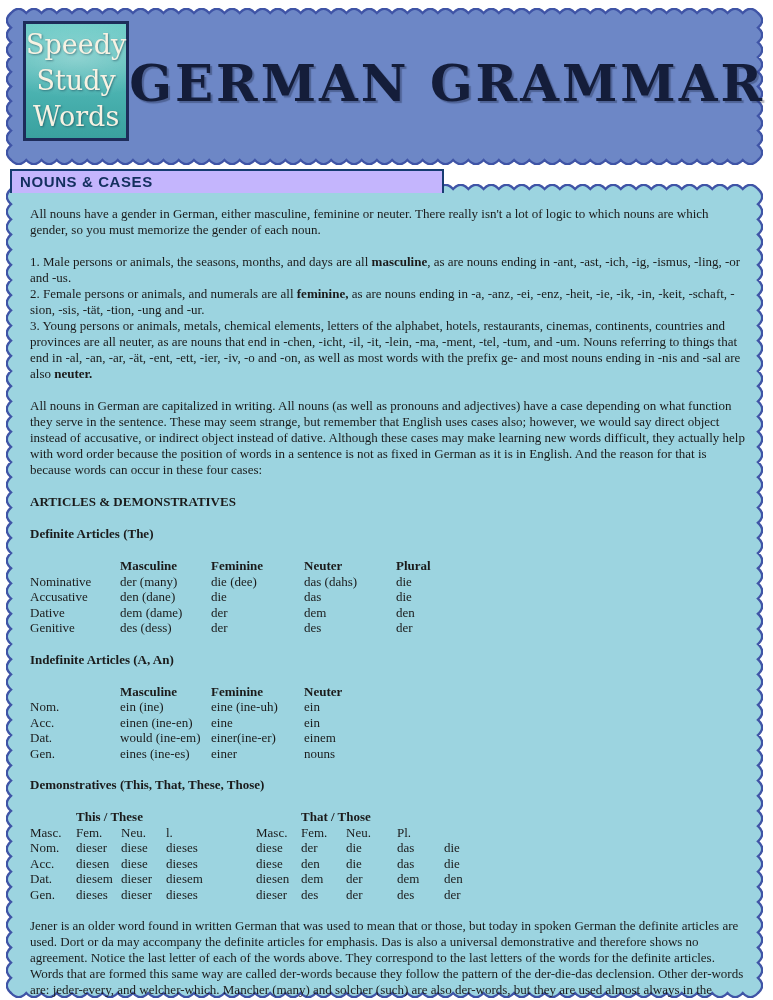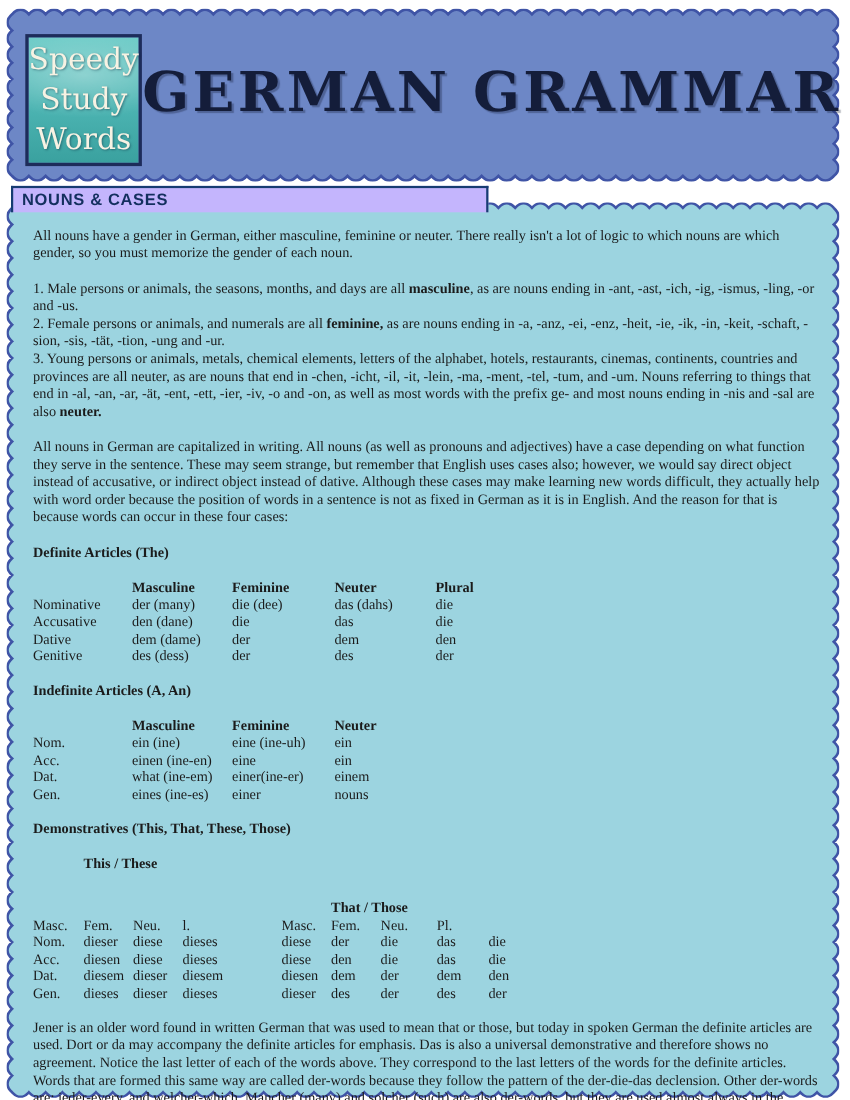--- a/index.html
+++ b/index.html
@@ -1,21 +1,21 @@
 <!DOCTYPE html>
 <html><head>
 <meta charset="utf-8">
 <style>
   html,body{margin:0;padding:0;background:#ffffff;}
   .sheet{position:relative;width:773px;height:1000px;background:#ffffff;overflow:hidden;
          font-family:"Liberation Serif",serif;}
   svg.wave{position:absolute;left:0;top:0;}
   .panel-head{position:absolute;left:6px;top:8px;width:757px;height:157px;}
   .head-content{position:absolute;left:0;top:0;right:0;bottom:0;display:flex;}
-  .logo{margin:23px 0 0 17px;width:127px;height:114px;border:3px solid #1d2c5a;
+  .logo{margin:13px 0 0 17px;width:127px;height:114px;border:3px solid #1d2c5a;
         background:radial-gradient(ellipse 160% 55% at 50% 30%, rgba(255,255,255,0.30), rgba(255,255,255,0) 62%),
                    linear-gradient(180deg,#6fccc8 0%,#4cb4b2 55%,#3aa19f 100%);
         display:flex;flex-direction:column;justify-content:center;align-items:center;}
   .logo-line{font-family:"DejaVu Serif",serif;font-size:27px;line-height:36px;color:#f7f2e3;
              text-shadow:1px 1px 2px rgba(15,40,60,0.45);}
   .title{flex:1;text-align:center;margin-top:46px;font-family:"DejaVu Serif",serif;font-weight:bold;
          font-size:50px;letter-spacing:3px;color:#141d3a;text-shadow:2px 2px 1px rgba(10,15,40,0.30);
          white-space:nowrap;}
   .section-bar{position:absolute;left:10px;top:169px;width:434px;height:24px;background:#c4b5fd;
          border:2px solid #173c72;border-bottom:none;box-sizing:border-box;display:flex;align-items:center;z-index:3;}
@@ -27,21 +27,21 @@
   .rules{margin:0 0 16px;font-family:Liberation Serif, serif;}
   .heading{font-weight:bold;margin:16px 0;}
   .sub{font-weight:bold;margin:12px 0 16px;}
   .tbl{margin:0 0 16px;}
   .def-row{display:grid;grid-template-columns:90px 91px 93px 92px 1fr;line-height:15.5px;}
   .indef-row{display:grid;grid-template-columns:90px 91px 93px 1fr;line-height:15.5px;}
   .dem-row{display:grid;grid-template-columns:46px 45px 45px 90px 45px 45px 51px 47px 1fr;line-height:15.5px;}
   .hdr{font-weight:bold;}
   .cell{white-space:nowrap;}
   .dem-g1{grid-column:2;white-space:nowrap;font-weight:bold;}
-  .dem-g2{grid-column:6;white-space:nowrap;font-weight:bold;margin-top:40px;}
+  .dem-g2{grid-column:6;white-space:nowrap;font-weight:bold;}
 </style>
 </head>
 <body>
 
 <div class="sheet">
 
   <div class="panel-head">
     <svg class="wave" width="757" height="157" viewBox="0 0 757 157">
       <path fill="#6d87c6" stroke="#3f54a6" stroke-width="2.4" d="M5 5q7.622448979591836 -8.4 15.244897959183673 0q7.622448979591836 -8.4 15.244897959183673 0q7.622448979591836 -8.4 15.244897959183673 0q7.622448979591836 -8.4 15.244897959183673 0q7.622448979591836 -8.4 15.244897959183673 0q7.622448979591836 -8.4 15.244897959183673 0q7.622448979591836 -8.4 15.244897959183673 0q7.622448979591836 -8.4 15.244897959183673 0q7.622448979591836 -8.4 15.244897959183673 0q7.622448979591836 -8.4 15.244897959183673 0q7.622448979591836 -8.4 15.244897959183673 0q7.622448979591836 -8.4 15.244897959183673 0q7.622448979591836 -8.4 15.244897959183673 0q7.622448979591836 -8.4 15.244897959183673 0q7.622448979591836 -8.4 15.244897959183673 0q7.622448979591836 -8.4 15.244897959183673 0q7.622448979591836 -8.4 15.244897959183673 0q7.622448979591836 -8.4 15.244897959183673 0q7.622448979591836 -8.4 15.244897959183673 0q7.622448979591836 -8.4 15.244897959183673 0q7.622448979591836 -8.4 15.244897959183673 0q7.622448979591836 -8.4 15.244897959183673 0q7.622448979591836 -8.4 15.244897959183673 0q7.622448979591836 -8.4 15.244897959183673 0q7.622448979591836 -8.4 15.244897959183673 0q7.622448979591836 -8.4 15.244897959183673 0q7.622448979591836 -8.4 15.244897959183673 0q7.622448979591836 -8.4 15.244897959183673 0q7.622448979591836 -8.4 15.244897959183673 0q7.622448979591836 -8.4 15.244897959183673 0q7.622448979591836 -8.4 15.244897959183673 0q7.622448979591836 -8.4 15.244897959183673 0q7.622448979591836 -8.4 15.244897959183673 0q7.622448979591836 -8.4 15.244897959183673 0q7.622448979591836 -8.4 15.244897959183673 0q7.622448979591836 -8.4 15.244897959183673 0q7.622448979591836 -8.4 15.244897959183673 0q7.622448979591836 -8.4 15.244897959183673 0q7.622448979591836 -8.4 15.244897959183673 0q7.622448979591836 -8.4 15.244897959183673 0q7.622448979591836 -8.4 15.244897959183673 0q7.622448979591836 -8.4 15.244897959183673 0q7.622448979591836 -8.4 15.244897959183673 0q7.622448979591836 -8.4 15.244897959183673 0q7.622448979591836 -8.4 15.244897959183673 0q7.622448979591836 -8.4 15.244897959183673 0q7.622448979591836 -8.4 15.244897959183673 0q7.622448979591836 -8.4 15.244897959183673 0q7.622448979591836 -8.4 15.244897959183673 0q8.4 7.35 0 14.7q8.4 7.35 0 14.7q8.4 7.35 0 14.7q8.4 7.35 0 14.7q8.4 7.35 0 14.7q8.4 7.35 0 14.7q8.4 7.35 0 14.7q8.4 7.35 0 14.7q8.4 7.35 0 14.7q8.4 7.35 0 14.7q-7.622448979591836 8.4 -15.244897959183673 0q-7.622448979591836 8.4 -15.244897959183673 0q-7.622448979591836 8.4 -15.244897959183673 0q-7.622448979591836 8.4 -15.244897959183673 0q-7.622448979591836 8.4 -15.244897959183673 0q-7.622448979591836 8.4 -15.244897959183673 0q-7.622448979591836 8.4 -15.244897959183673 0q-7.622448979591836 8.4 -15.244897959183673 0q-7.622448979591836 8.4 -15.244897959183673 0q-7.622448979591836 8.4 -15.244897959183673 0q-7.622448979591836 8.4 -15.244897959183673 0q-7.622448979591836 8.4 -15.244897959183673 0q-7.622448979591836 8.4 -15.244897959183673 0q-7.622448979591836 8.4 -15.244897959183673 0q-7.622448979591836 8.4 -15.244897959183673 0q-7.622448979591836 8.4 -15.244897959183673 0q-7.622448979591836 8.4 -15.244897959183673 0q-7.622448979591836 8.4 -15.244897959183673 0q-7.622448979591836 8.4 -15.244897959183673 0q-7.622448979591836 8.4 -15.244897959183673 0q-7.622448979591836 8.4 -15.244897959183673 0q-7.622448979591836 8.4 -15.244897959183673 0q-7.622448979591836 8.4 -15.244897959183673 0q-7.622448979591836 8.4 -15.244897959183673 0q-7.622448979591836 8.4 -15.244897959183673 0q-7.622448979591836 8.4 -15.244897959183673 0q-7.622448979591836 8.4 -15.244897959183673 0q-7.622448979591836 8.4 -15.244897959183673 0q-7.622448979591836 8.4 -15.244897959183673 0q-7.622448979591836 8.4 -15.244897959183673 0q-7.622448979591836 8.4 -15.244897959183673 0q-7.622448979591836 8.4 -15.244897959183673 0q-7.622448979591836 8.4 -15.244897959183673 0q-7.622448979591836 8.4 -15.244897959183673 0q-7.622448979591836 8.4 -15.244897959183673 0q-7.622448979591836 8.4 -15.244897959183673 0q-7.622448979591836 8.4 -15.244897959183673 0q-7.622448979591836 8.4 -15.244897959183673 0q-7.622448979591836 8.4 -15.244897959183673 0q-7.622448979591836 8.4 -15.244897959183673 0q-7.622448979591836 8.4 -15.244897959183673 0q-7.622448979591836 8.4 -15.244897959183673 0q-7.622448979591836 8.4 -15.244897959183673 0q-7.622448979591836 8.4 -15.244897959183673 0q-7.622448979591836 8.4 -15.244897959183673 0q-7.622448979591836 8.4 -15.244897959183673 0q-7.622448979591836 8.4 -15.244897959183673 0q-7.622448979591836 8.4 -15.244897959183673 0q-7.622448979591836 8.4 -15.244897959183673 0q-8.4 -7.35 0 -14.7q-8.4 -7.35 0 -14.7q-8.4 -7.35 0 -14.7q-8.4 -7.35 0 -14.7q-8.4 -7.35 0 -14.7q-8.4 -7.35 0 -14.7q-8.4 -7.35 0 -14.7q-8.4 -7.35 0 -14.7q-8.4 -7.35 0 -14.7q-8.4 -7.35 0 -14.7Z"></path>
     </svg>
@@ -68,20 +68,21 @@
       <p>All nouns have a gender in German, either masculine, feminine or neuter.  There really isn't a lot of logic to which nouns are which gender, so you must memorize the gender of each noun.</p>
 
       <div class="rules">
         <div class="rule"><span>1. Male persons or animals, the seasons, months, and days are all </span><b>masculine</b><span>, as are nouns ending in -ant, -ast, -ich, -ig, -ismus, -ling, -or and -us.</span></div>
         <div class="rule"><span>2. Female persons or animals, and numerals are all </span><b>feminine,</b><span> as are nouns ending in -a, -anz, -ei, -enz, -heit, -ie, -ik, -in, -keit, -schaft, -sion, -sis, -tät, -tion, -ung and -ur.</span></div>
         <div class="rule"><span>3. Young persons or animals, metals, chemical elements, letters of the alphabet, hotels, restaurants, cinemas, continents, countries and provinces are all neuter, as are nouns that end in -chen, -icht, -il, -it, -lein, -ma, -ment, -tel, -tum, and -um.  Nouns referring to things that end in -al, -an, -ar, -ät, -ent, -ett, -ier, -iv, -o and -on, as well as most words with the prefix ge- and most nouns ending in -nis and -sal are also </span><b>neuter.</b><span></span></div>
       </div>
 
       <p>All nouns in German are capitalized in writing. All nouns (as well as pronouns and adjectives) have a case depending on what function they serve in the sentence.  These may seem strange, but remember that English uses cases also; however, we would say direct object instead of accusative, or indirect object instead of dative.  Although these cases may make learning new words difficult, they actually help with word order because the position of words in a sentence is not as fixed in German as it is in English.  And the reason for that is because words can occur in these four cases:</p>
 
+      <div class="heading">ARTICLES &amp; DEMONSTRATIVES</div>
 
       <div class="sub">Definite Articles (The)</div>
       <div class="tbl">
         <div class="def-row">
           <span class="cell hdr"></span>
           <span class="cell hdr">Masculine</span>
           <span class="cell hdr">Feminine</span>
           <span class="cell hdr">Neuter</span>
           <span class="cell hdr">Plural</span>
         </div>
@@ -130,21 +131,21 @@
           <span class="cell">ein</span>
         </div>
         <div class="indef-row">
           <span class="cell">Acc.</span>
           <span class="cell">einen (ine-en)</span>
           <span class="cell">eine</span>
           <span class="cell">ein</span>
         </div>
         <div class="indef-row">
           <span class="cell">Dat.</span>
-          <span class="cell">what (ine-em)</span>
+          <span class="cell">would (ine-em)</span>
           <span class="cell">einer(ine-er)</span>
           <span class="cell">einem</span>
         </div>
         <div class="indef-row">
           <span class="cell">Gen.</span>
           <span class="cell">eines (ine-es)</span>
           <span class="cell">einer</span>
           <span class="cell">nouns</span>
         </div>
       </div>

